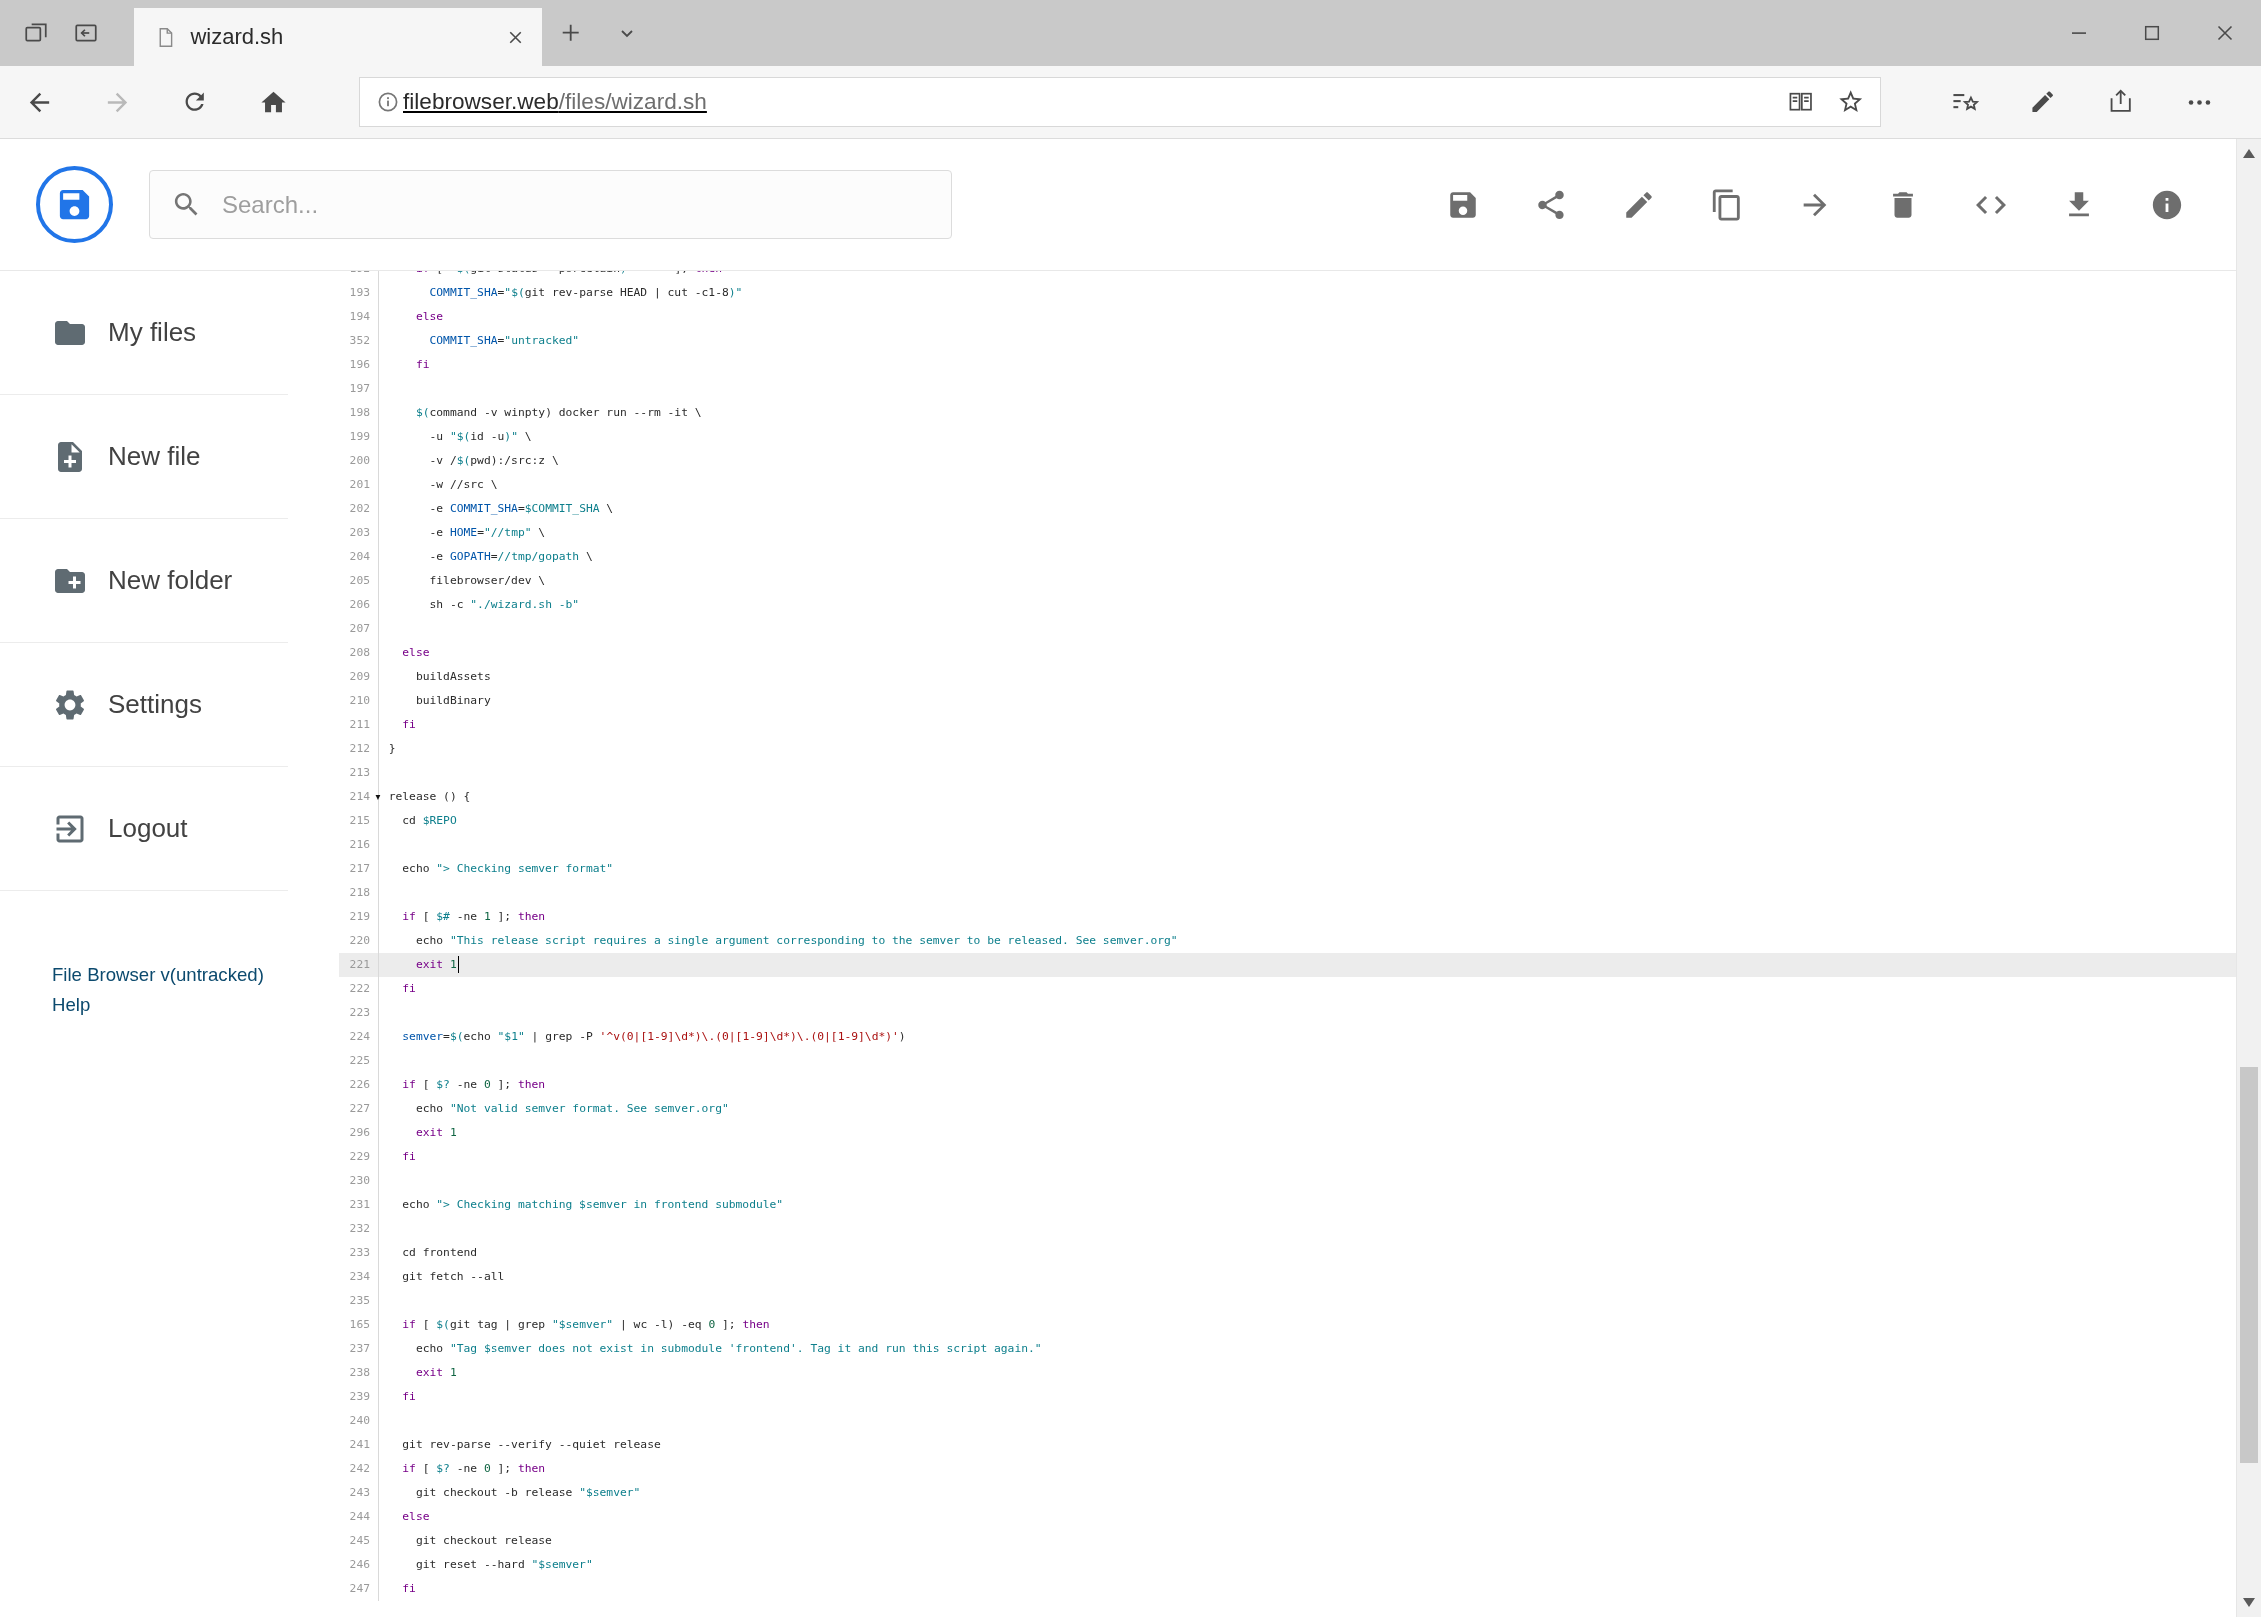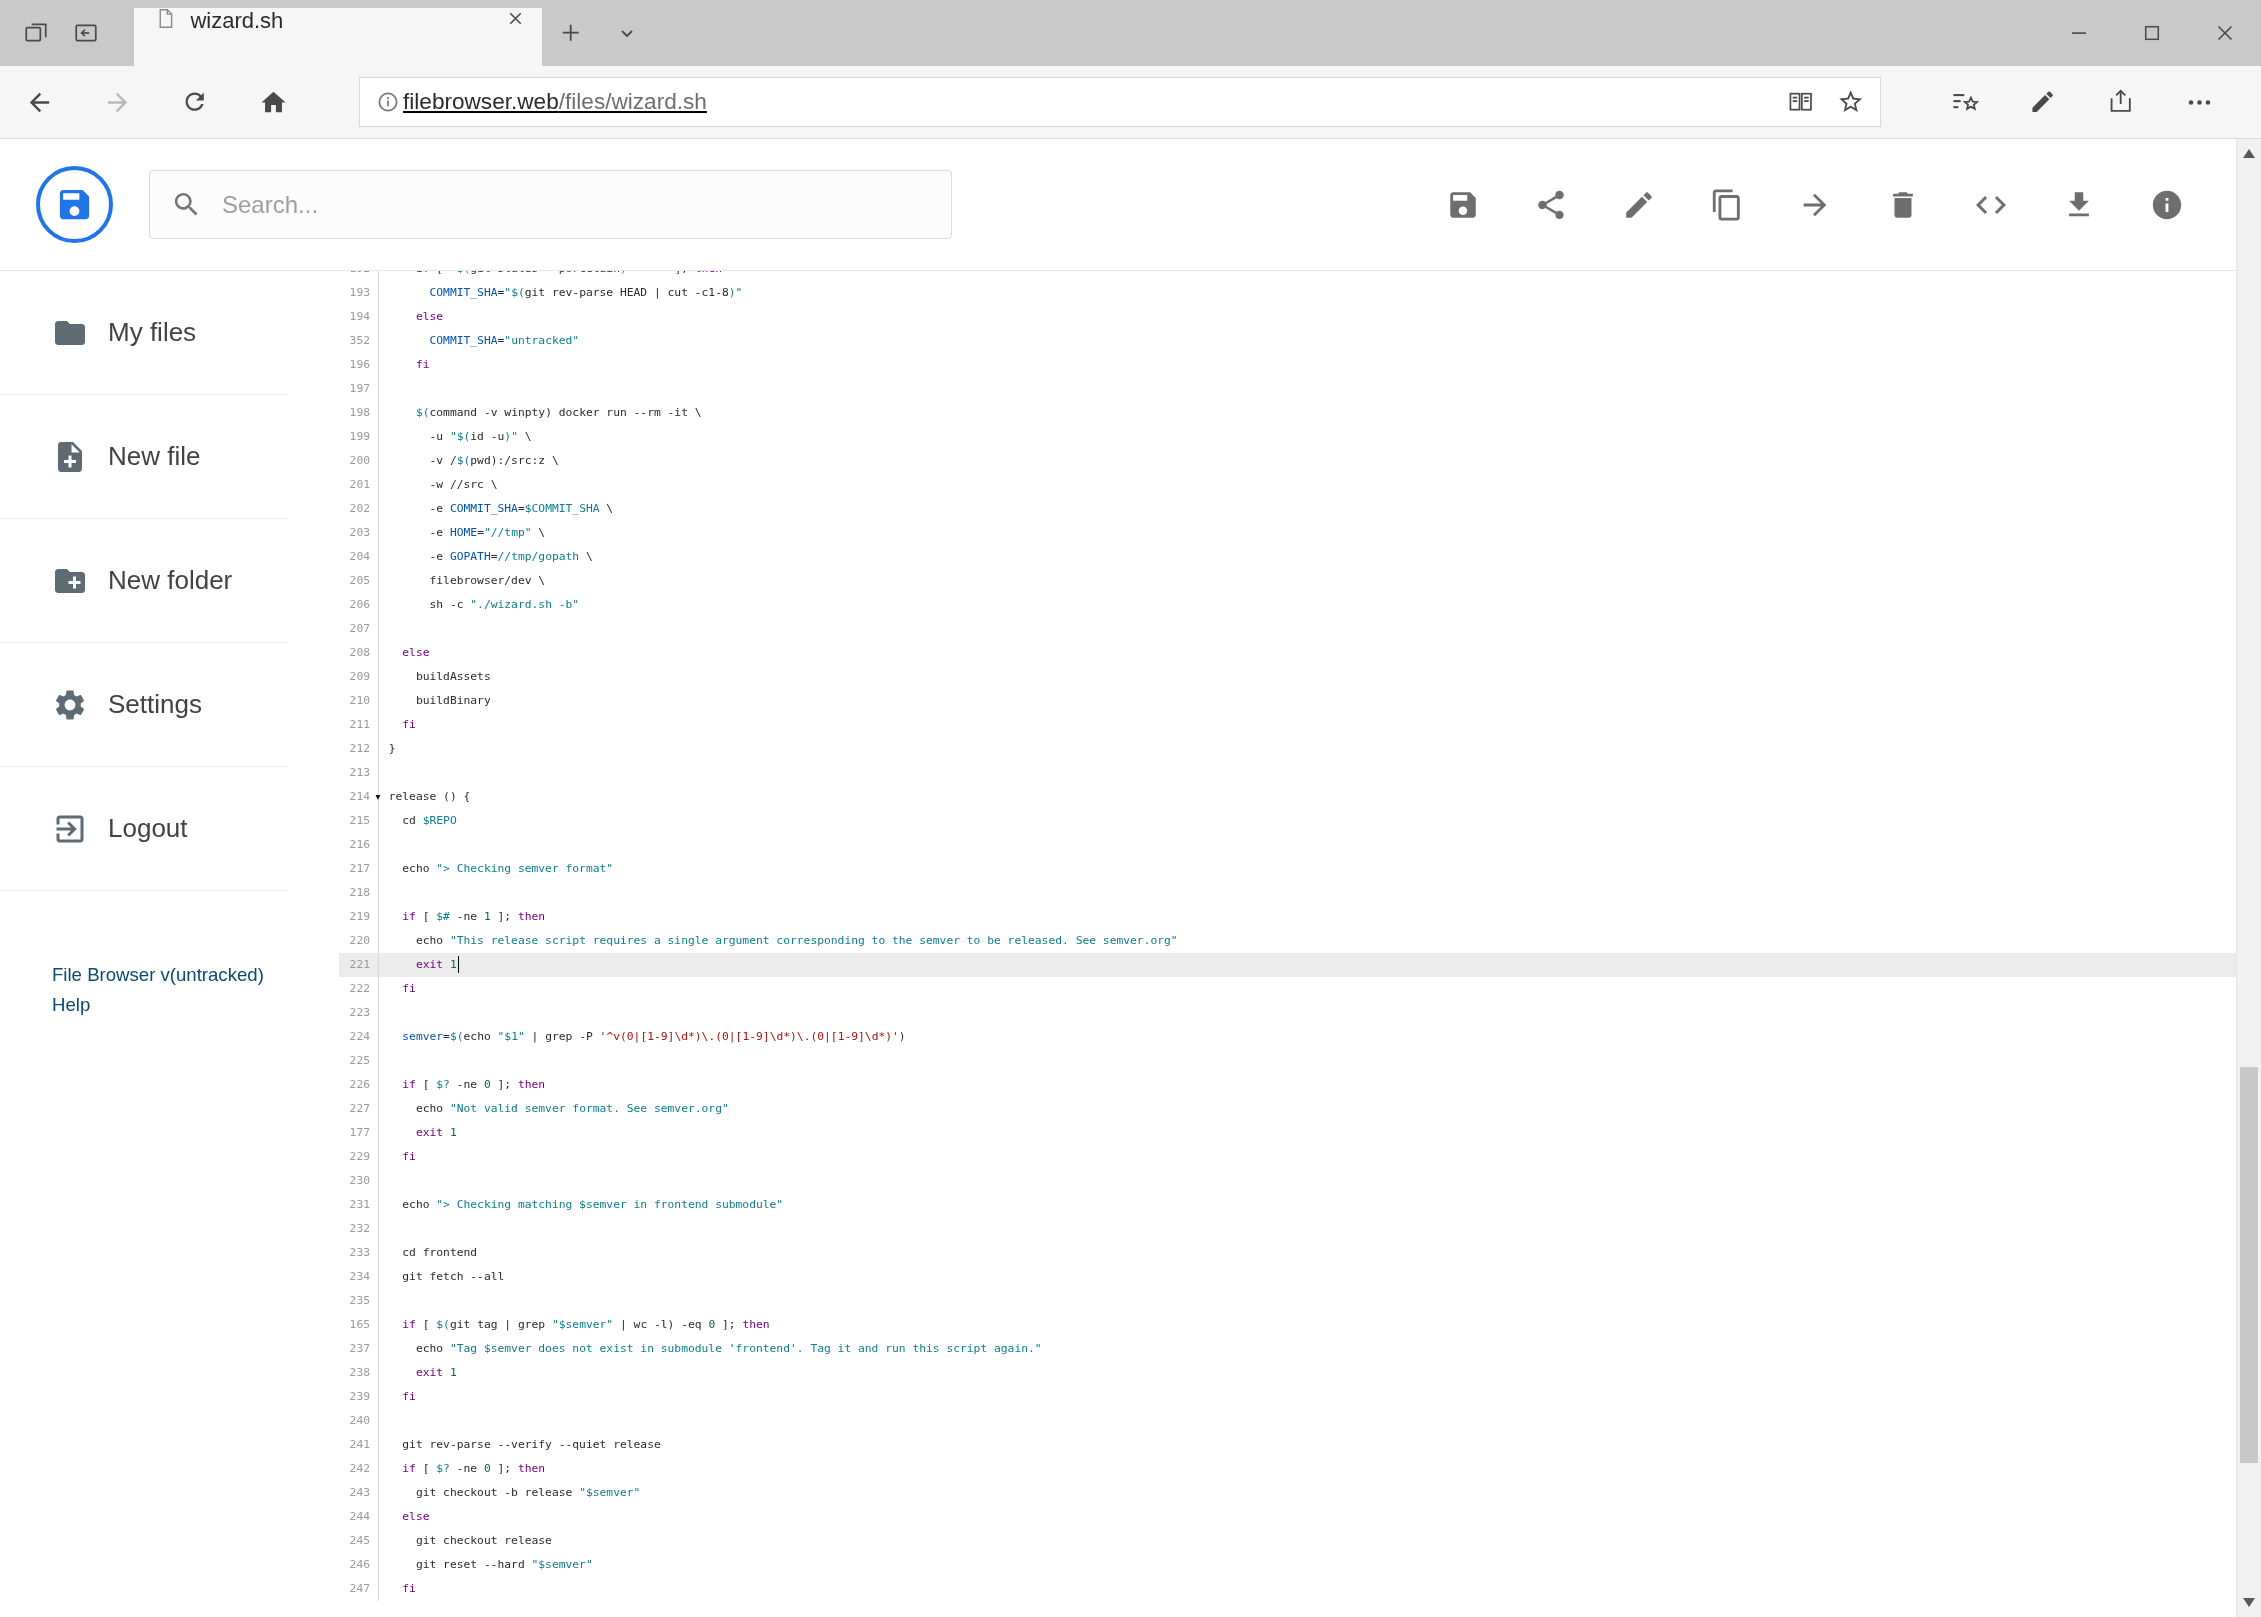--- a/index.html
+++ b/index.html
@@ -8,21 +8,21 @@
     width:2261px;height:1617px;position:relative;overflow:hidden;
     font-family:"Liberation Sans",sans-serif;background:#fff;
     -webkit-font-smoothing:antialiased;
   }
   svg{display:block;}
 
   
   .tabstrip{position:absolute;left:0;top:0;width:2261px;height:66px;background:#c9c9c9;display:flex;align-items:stretch;}
   .ts-btn{width:50px;display:flex;align-items:center;justify-content:center;}
   .ts-left{display:flex;align-items:stretch;padding-left:11.3px;}
-  .tab{margin-top:8px;margin-left:22.6px;width:408px;height:58px;background:#f6f6f6;display:flex;padding:0 16px 0 21px;box-sizing:border-box;}
+  .tab{margin-top:8px;margin-left:22.6px;width:408px;height:58px;background:#f6f6f6;display:flex;align-items:center;padding:0 16px 0 21px;box-sizing:border-box;}
   .tab-title{font-size:22px;color:#2b2b2b;margin-left:14.5px;flex:1;white-space:nowrap;overflow:hidden;}
   .newtab{width:57px;display:flex;align-items:center;justify-content:center;}
   .tab-chevron{width:57px;display:flex;align-items:center;justify-content:center;}
   .ts-spacer{flex:1;}
   .win-controls{display:flex;align-items:stretch;}
   .win-btn{width:73px;display:flex;align-items:center;justify-content:center;}
 
   
   .toolbar{position:absolute;left:0;top:66px;width:2261px;height:73px;background:#f6f6f6;border-bottom:0.8px solid #dcdcdc;box-sizing:border-box;display:flex;align-items:center;}
   .nav-btn{width:78px;height:73px;display:flex;align-items:center;justify-content:center;}
@@ -542,21 +542,21 @@
         </div>
         <div class="cm-line">
           <div class="cm-gutter">226</div>
           <div class="cm-code">  <span class="c-kw">if</span> [ <span class="c-var">$?</span> -ne <span class="c-num">0</span> ]; <span class="c-kw">then</span></div>
         </div>
         <div class="cm-line">
           <div class="cm-gutter">227</div>
           <div class="cm-code">    echo <span class="c-str">"Not valid semver format. See semver.org"</span></div>
         </div>
         <div class="cm-line">
-          <div class="cm-gutter">177</div>
+          <div class="cm-gutter">296</div>
           <div class="cm-code">    <span class="c-kw">exit</span> <span class="c-num">1</span></div>
         </div>
         <div class="cm-line">
           <div class="cm-gutter">229</div>
           <div class="cm-code">  <span class="c-kw">fi</span></div>
         </div>
         <div class="cm-line">
           <div class="cm-gutter">230</div>
           <div class="cm-code"></div>
         </div>

